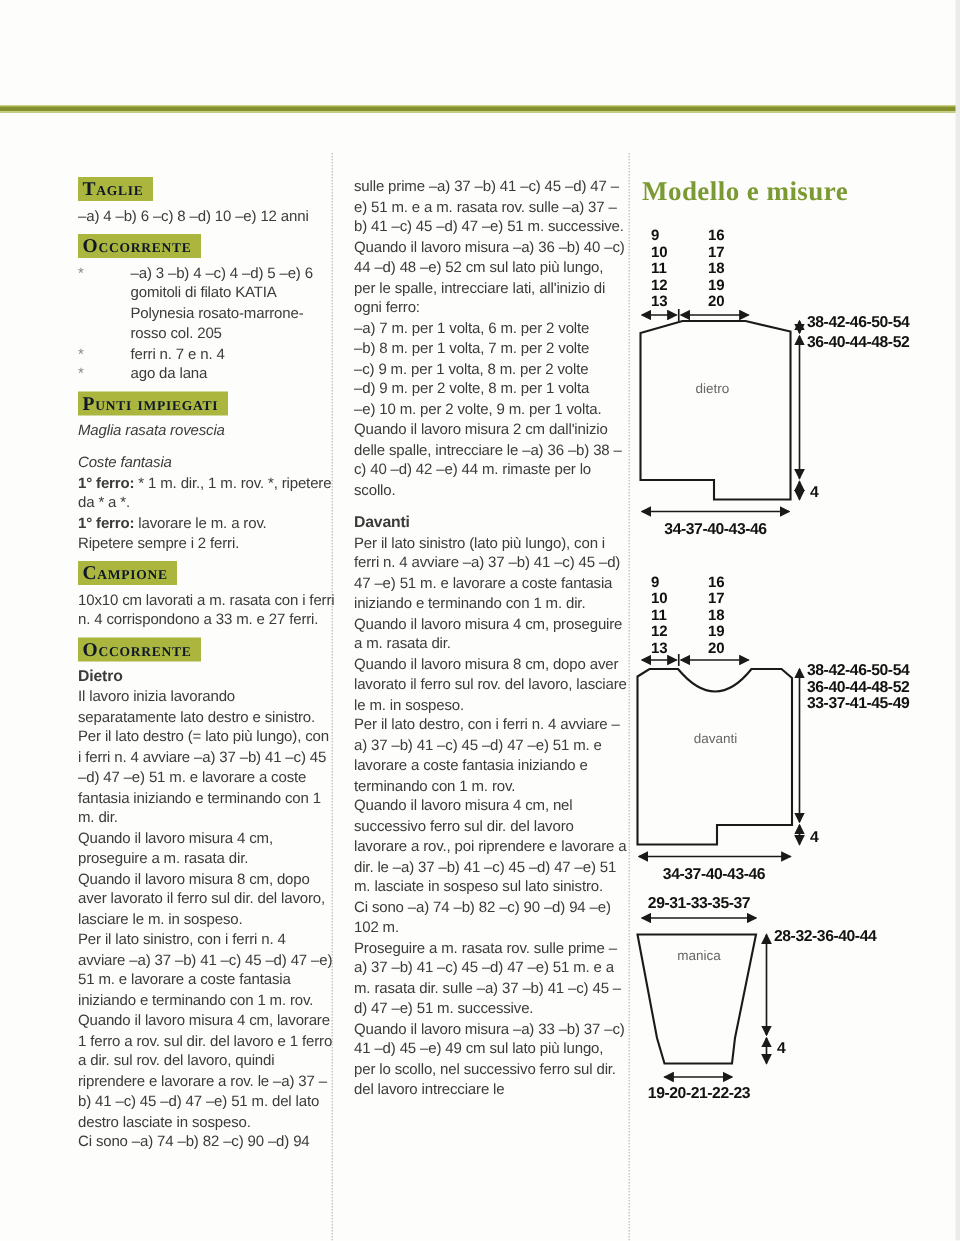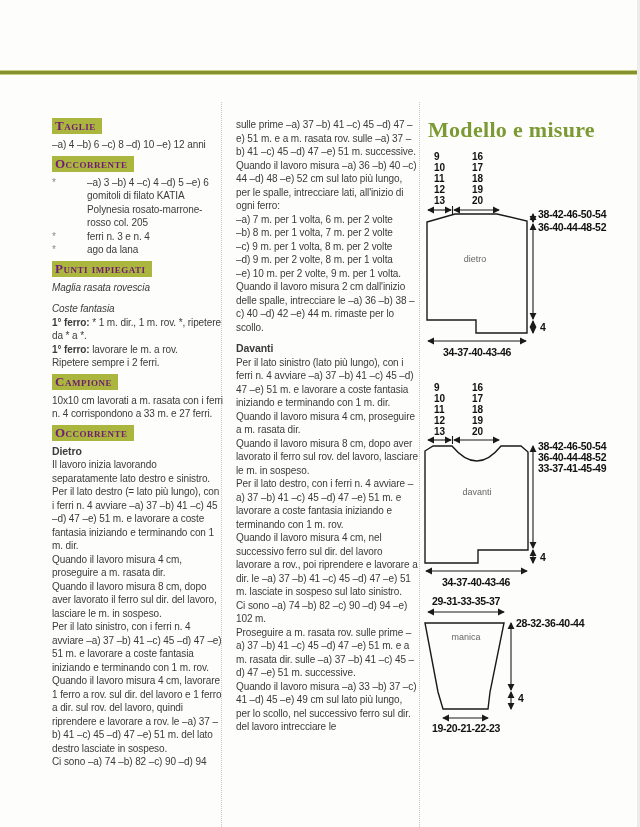--- a/index.html
+++ b/index.html
@@ -9,34 +9,34 @@
             background:#85912f;border-top:1px solid #c9cf7e;border-bottom:1px solid #c9cf7e;}
   .edge-shade{position:absolute;right:0;top:0;width:3px;height:827px;background:#ececea;}
   .divider{position:absolute;top:102px;height:725px;width:0;border-left:1px dotted #c7c7c2;}
   .d1{left:221px;}
   .d2{left:419px;}
 
   .col{position:absolute;font-size:10px;line-height:13.5px;letter-spacing:-0.1px;}
   .col-left{left:52px;top:118px;width:172px;}
   .col-mid{left:236px;top:118px;width:182px;}
 
-  .badge{display:block;width:fit-content;background:#aab63e;color:#701a75;
+  .badge{display:block;width:fit-content;background:#aab63e;color:#0f172a;
          font-family:"Liberation Serif",serif;font-variant:small-caps;font-weight:bold;
          font-size:13px;line-height:15px;padding:0 6px 1px 3px;letter-spacing:.5px;margin:0 0 4px 0;}
   .mt{margin-top:4px;font-family:Liberation Serif, serif;}
   .para{margin:0;}
   .gap{height:8px;}
   .bullet{display:flex;}
   .bullet .star{width:12px;color:#8a8a85;flex:0 0 12px;}
   .bullet .para{flex:1;margin-left:23px;}
   .it{font-style:italic;}
   .bold-head{font-weight:bold;font-size:10.5px;margin:0;}
 
   .rc-title{position:absolute;left:428px;top:117px;font-family:"Liberation Serif",serif;
-            font-weight:bold;font-size:22px;color:#7c9a34;letter-spacing:.3px;}
+            font-weight:bold;font-size:18px;color:#7c9a34;letter-spacing:.3px;}
   .diagram{position:absolute;}
   .dg-outline{fill:none;stroke:#1a1a1a;stroke-width:1.4;stroke-linejoin:miter;}
   .dg-arrow{stroke:#1a1a1a;stroke-width:1.1;fill:none;}
   .dg-num{font-family:"Liberation Sans",sans-serif;font-weight:bold;font-size:10px;fill:#111;}
   .dg-meas{font-family:"Liberation Sans",sans-serif;font-weight:bold;font-size:10.5px;fill:#111;letter-spacing:-0.3px;}
   .dg-piece{font-family:"Liberation Sans",sans-serif;font-size:9px;fill:#666;}
   .rc-note{position:absolute;left:428px;top:766px;width:200px;font-size:10px;line-height:13.5px;letter-spacing:-0.1px;}
 </style>
 </head>
 <body>
@@ -51,21 +51,21 @@
     <span class="badge">Taglie</span>
     <p class="para">–a) 4 –b) 6 –c) 8 –d) 10 –e) 12 anni</p>
 
     <span class="badge mt">Occorrente</span>
     <div class="bullet">
       <span class="star">*</span>
       <p class="para">–a) 3 –b) 4 –c) 4 –d) 5 –e) 6 gomitoli di filato KATIA Polynesia rosato-marrone-rosso col. 205</p>
     </div>
     <div class="bullet">
       <span class="star">*</span>
-      <p class="para">ferri n. 3 e n. 4</p>
+      <p class="para">ferri n. 7 e n. 4</p>
     </div>
     <div class="bullet">
       <span class="star">*</span>
       <p class="para">ago da lana</p>
     </div>
 
     <span class="badge mt">Punti impiegati</span>
     <p class="para it">Maglia rasata rovescia</p>
 
     <div class="gap"></div>

